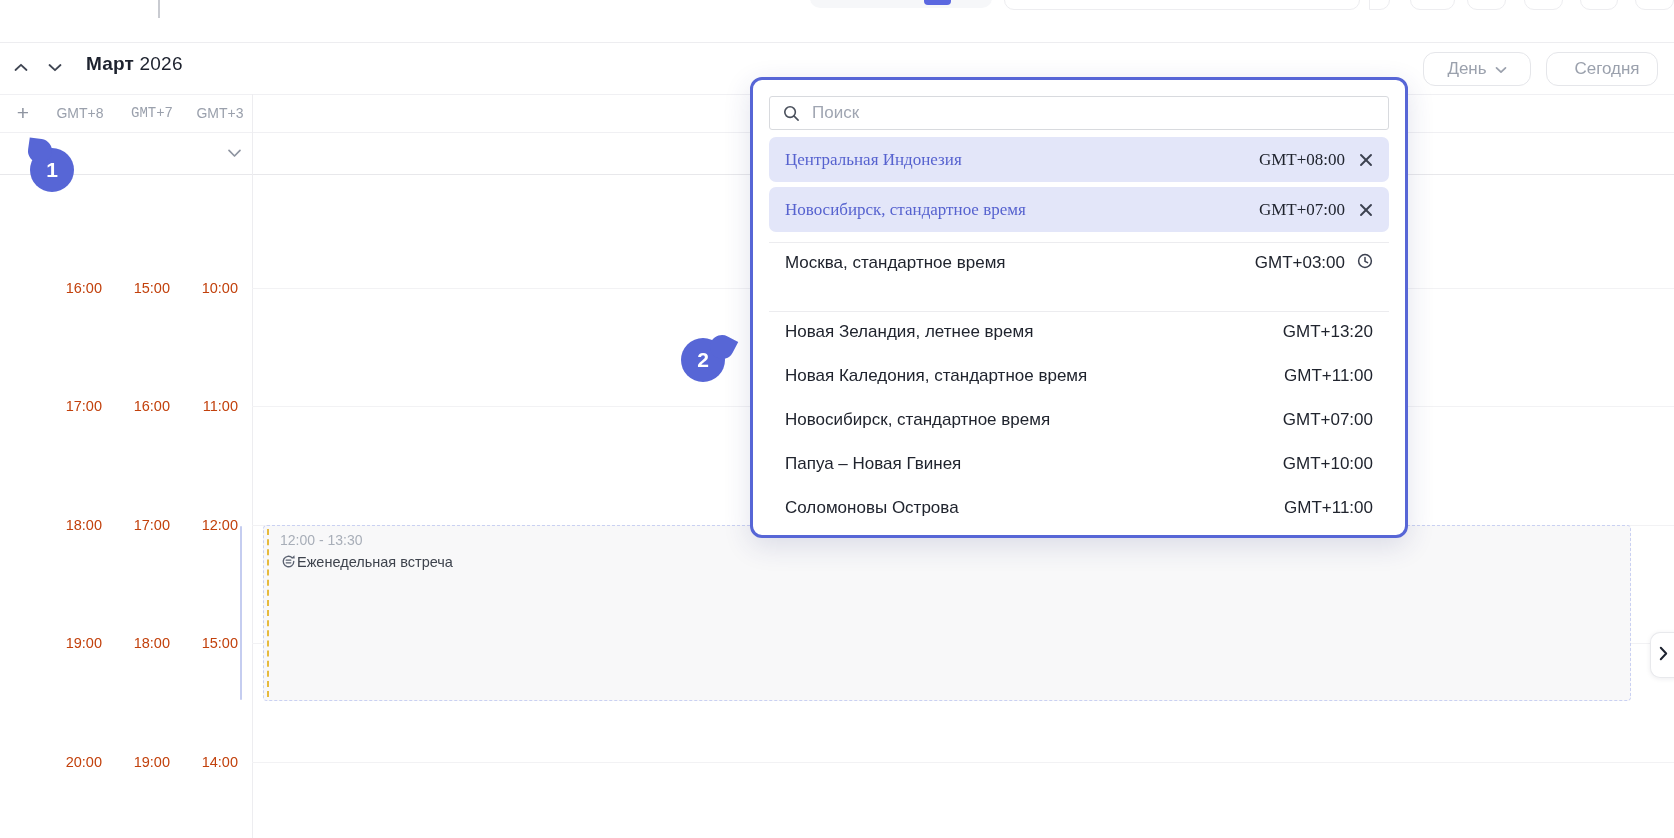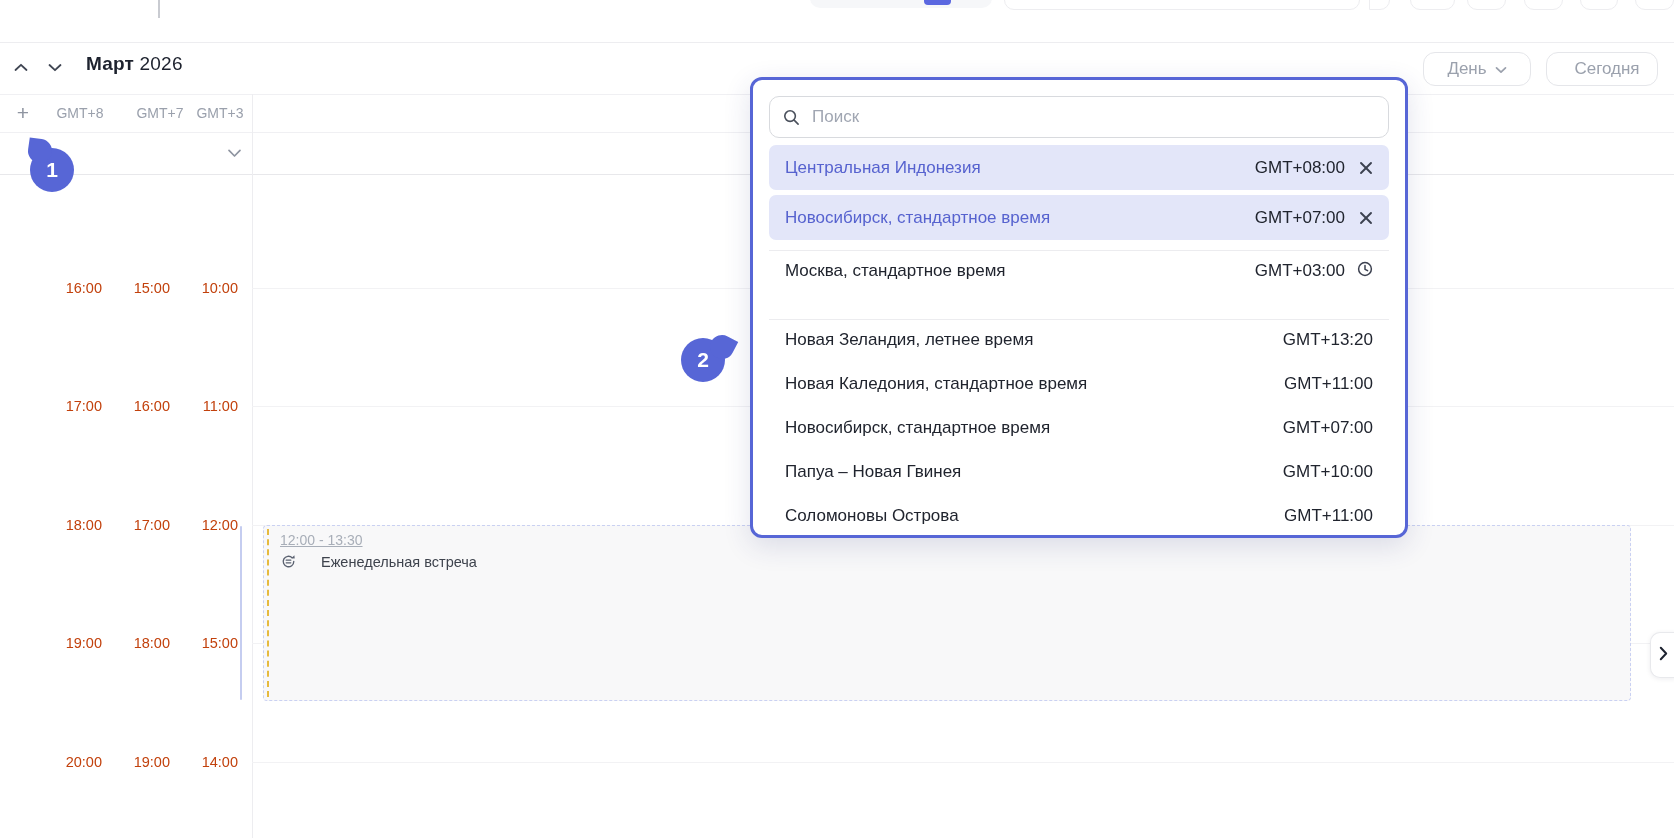--- a/index.html
+++ b/index.html
@@ -32,33 +32,33 @@
   .gridline{position:absolute;left:252px;right:0;height:1px;background:#f2f2f4;}
   .time-row{position:absolute;left:0;top:0;width:252px;height:22px;}
   .time-row span{position:absolute;width:70px;text-align:right;font-size:14.5px;color:#c2410c;line-height:22px;}
   .time-row .t1{left:32px;} .time-row .t2{left:100px;} .time-row .t3{left:168px;}
   .range-marker{position:absolute;left:240px;top:526px;width:2px;height:174px;background:#c5cdf0;border-radius:2px;}
 
   
   .event{position:absolute;left:263px;top:525px;width:1368px;height:176px;box-sizing:border-box;background:#f8f8f9;border:1px dashed #cad1f2;border-radius:4px;cursor:pointer;}
   .event-accent{position:absolute;left:3px;top:3px;bottom:3px;width:0;border-left:2px dashed #e6ba3e;}
   .event-body{position:absolute;left:16px;top:4px;right:12px;}
-  .event-time{font-size:14px;color:#a8aeb8;line-height:20px;text-decoration:underline;}
-  .event-title-row{display:flex;align-items:center;gap:24px;margin-top:3px;}
+  .event-time{font-size:14px;color:#a8aeb8;line-height:20px;}
+  .event-title-row{display:flex;align-items:center;gap:0;margin-top:3px;}
   .event-title{font-size:14.5px;color:#3e434d;}
 
   
   .next-btn{position:absolute;left:1650px;top:632px;width:26px;height:46px;box-sizing:border-box;background:#fff;border:1px solid #e8e9ec;border-right:none;border-radius:10px 0 0 10px;box-shadow:0 1px 5px rgba(20,25,50,.08);display:flex;align-items:center;justify-content:center;cursor:pointer;padding:0;}
 
   
   .tz-panel{position:absolute;left:750px;top:77px;width:658px;height:461px;box-sizing:border-box;background:#fff;border:3px solid #5766d6;border-radius:12px;box-shadow:0 8px 28px rgba(40,50,120,.14);padding:16px;z-index:5;}
-  .tz-search{height:42px;box-sizing:border-box;border:1px solid #d8dade;border-radius:10px;display:flex;align-items:center;padding:8px 13px;gap:10px;background:#fff;}
+  .tz-search{height:26px;box-sizing:border-box;border:1px solid #d8dade;border-radius:3px;display:flex;align-items:center;padding:16px 13px;gap:10px;background:#fff;}
   .tz-search input{border:none;outline:none;flex:1;font-size:17px;color:#20242e;font-family:inherit;background:transparent;}
   .tz-search input::placeholder{color:#a0a6b2;}
-  .tz-chip{height:45px;margin-top:7px;box-sizing:border-box;background:#e3e6f9;border-radius:7px;display:flex;align-items:center;padding:0 16px;cursor:pointer;}
+  .tz-chip{height:45px;margin-top:7px;box-sizing:border-box;background:#e3e6f9;border-radius:7px;display:flex;align-items:center;padding:0 16px;cursor:pointer;font-family:Liberation Serif, serif;}
   .tz-chip + .tz-chip{margin-top:5px;}
   .tz-chip .tz-name{flex:1;font-size:17px;color:#5662cf;}
   .tz-offset{font-size:17px;color:#20242e;}
   .tz-x{margin-left:14px;display:flex;align-items:center;cursor:pointer;background:transparent;border:none;padding:0;}
   .tz-sep{height:1px;background:#ececef;margin:10px 0;}
   .tz-row{height:44px;display:flex;align-items:flex-start;padding:0 16px;cursor:pointer;border-radius:8px;}
   .tz-row .tz-name{flex:1;font-size:17px;color:#20242e;}
   .tz-row.current{height:48px;}
   .tz-clock{margin-left:12px;display:flex;align-items:center;}
 
@@ -111,21 +111,21 @@
         </svg>
     </span>
   </button>
   <button class="hdr-btn" style="left:1546px;width:112px;padding-left:16px;">
     <span>Сегодня</span>
   </button>
 
   <div class="line-h" style="top:94px;"></div>
   <button class="add-tz">+</button>
   <div class="tz-col-label" style="left:48px;">GMT+8</div>
-  <div class="tz-col-label" style="left:128px;">GMT+7</div>
+  <div class="tz-col-label" style="left:120px;font-family:Liberation Mono, monospace;">GMT+7</div>
   <div class="tz-col-label" style="left:188px;">GMT+3</div>
   <div class="line-h" style="top:132px;"></div>
 
   <button class="allday-chevron">
     <span>
       <svg width="15" height="10" viewBox="0 0 15 10">
           <polyline points="2,2.3 7.5,8 13,2.3" fill="none" stroke="#8f95a1" stroke-width="1.7" stroke-linecap="round" stroke-linejoin="round"></polyline>
         </svg>
     </span>
   </button>

